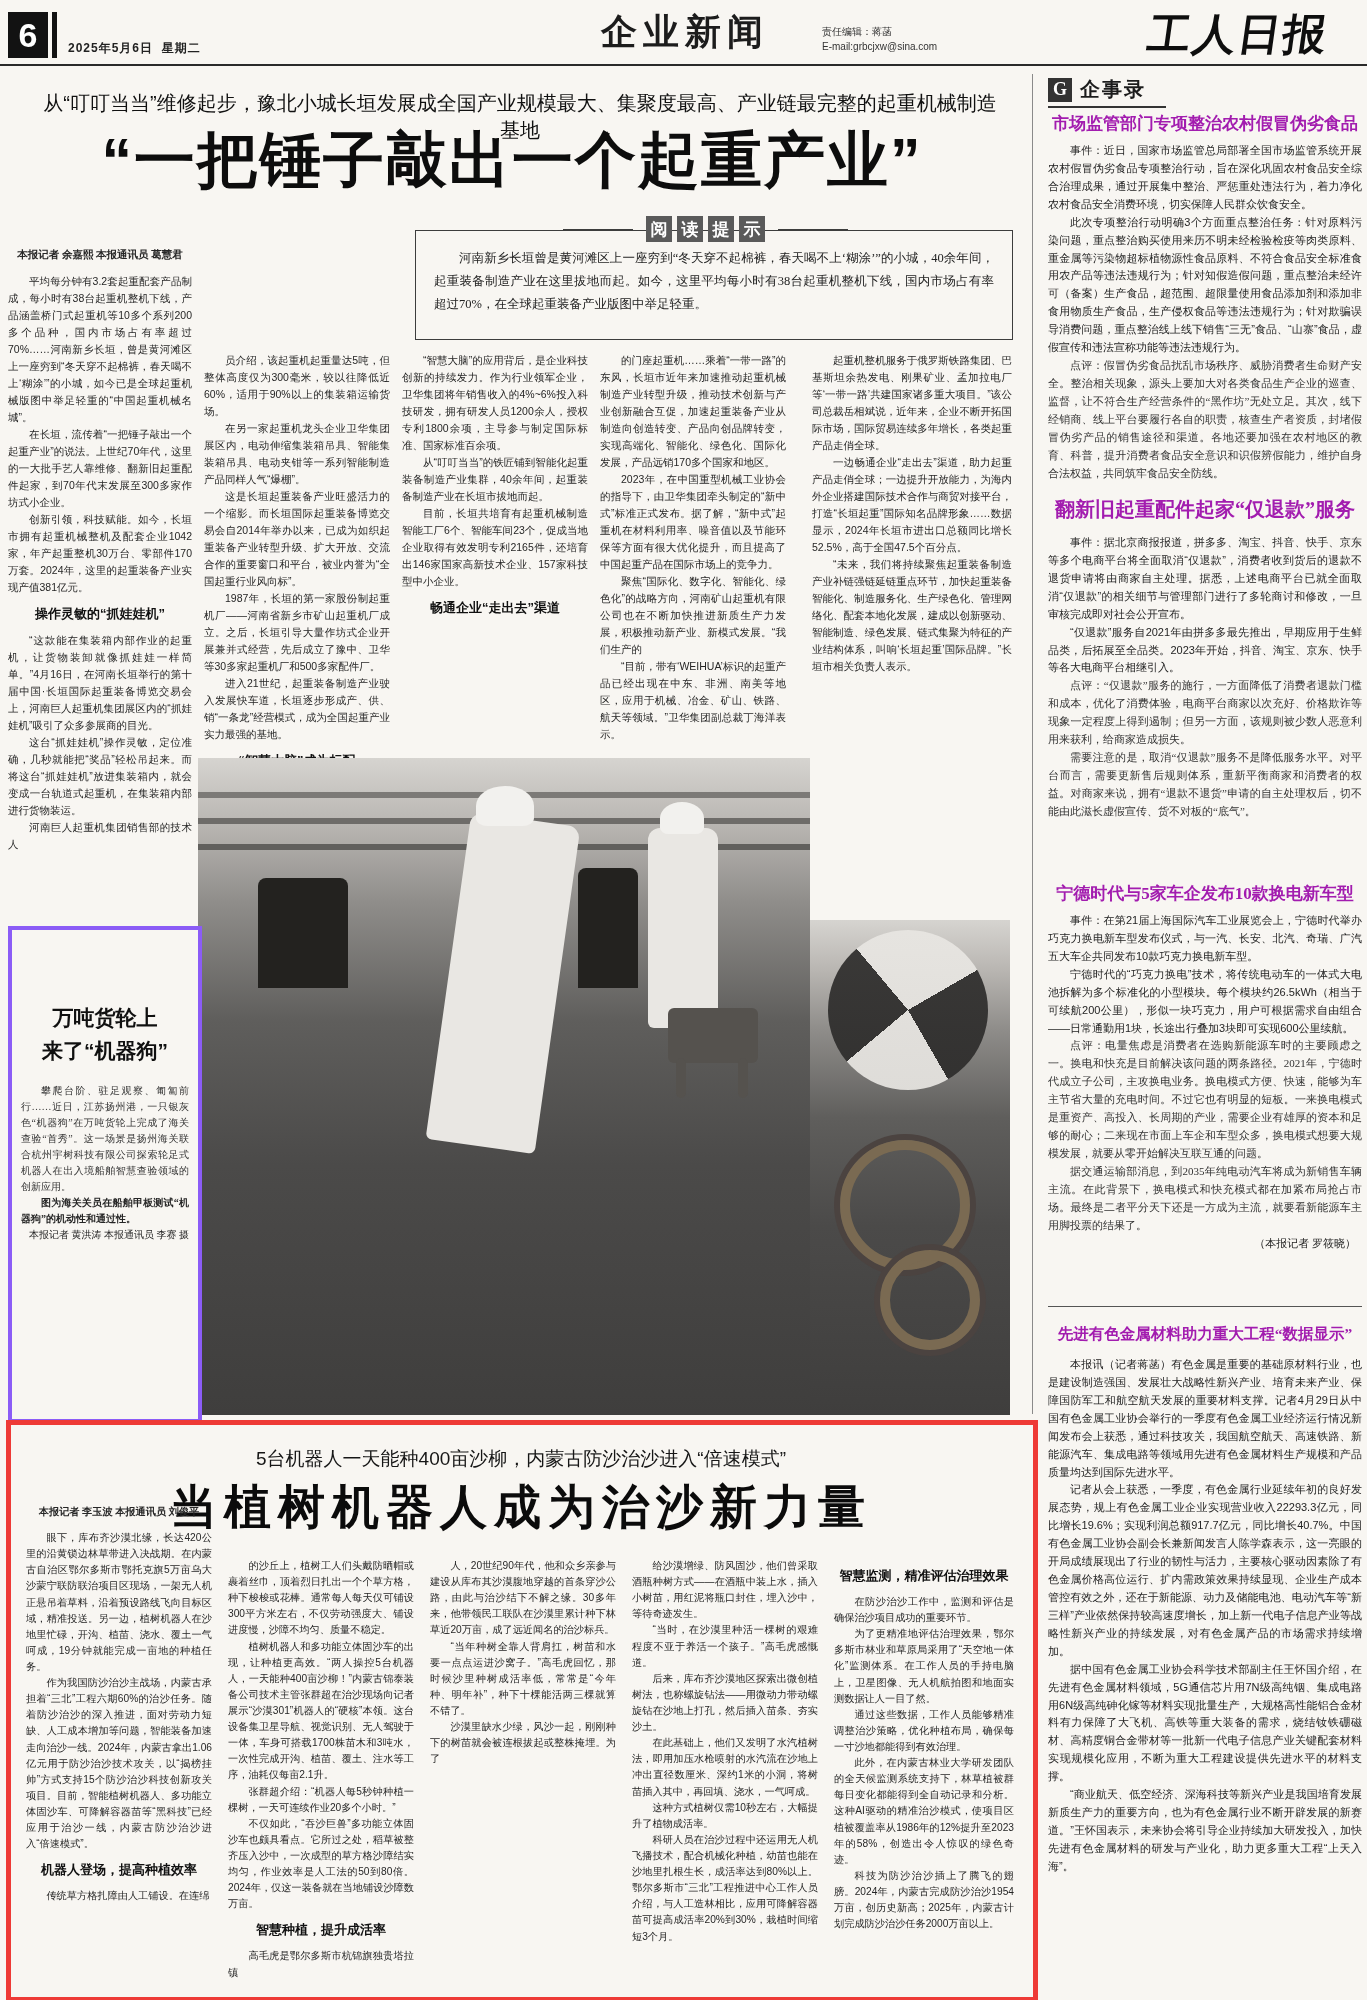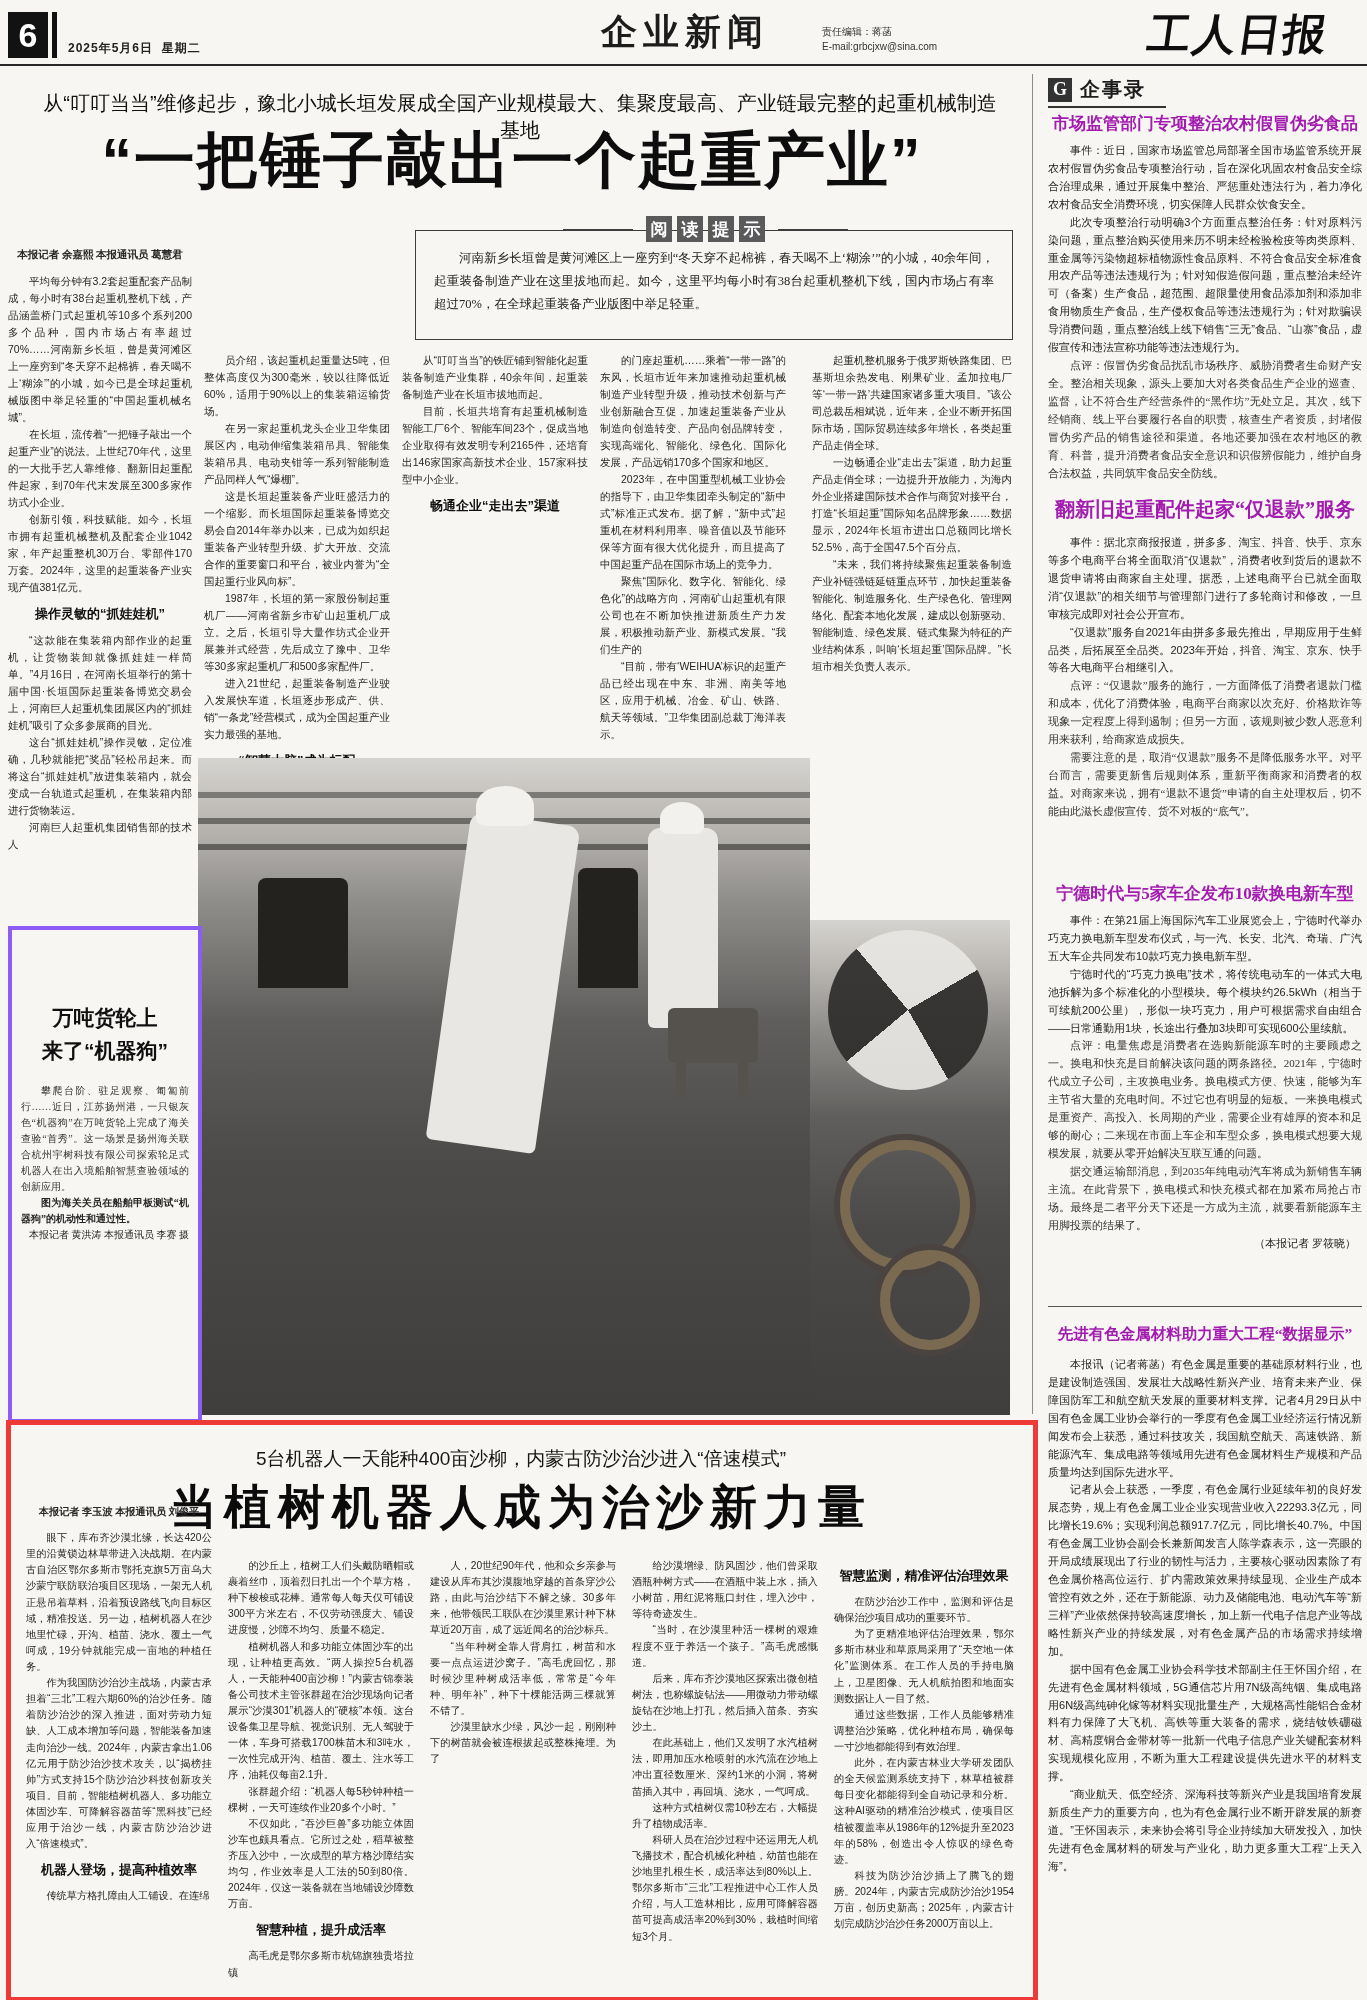--- a/index.html
+++ b/index.html
@@ -118,20 +118,21 @@
     </div>
   <div class="abs col" style="left:204px;top:352px;width:186px;height:406px;">
       <p class="para p">员介绍，该起重机起重量达5吨，但整体高度仅为300毫米，较以往降低近60%，适用于90%以上的集装箱运输货场。</p>
       <p class="para p">在另一家起重机龙头企业卫华集团展区内，电动伸缩集装箱吊具、智能集装箱吊具、电动夹钳等一系列智能制造产品同样人气“爆棚”。</p>
       <p class="para p">这是长垣起重装备产业旺盛活力的一个缩影。而长垣国际起重装备博览交易会自2014年举办以来，已成为如织起重装备产业转型升级、扩大开放、交流合作的重要窗口和平台，被业内誉为“全国起重行业风向标”。</p>
       <p class="para p">1987年，长垣的第一家股份制起重机厂——河南省新乡市矿山起重机厂成立。之后，长垣引导大量作坊式企业开展兼并式经营，先后成立了豫中、卫华等30多家起重机厂和500多家配件厂。</p>
       <p class="para p">进入21世纪，起重装备制造产业驶入发展快车道，长垣逐步形成产、供、销“一条龙”经营模式，成为全国起重产业实力最强的基地。</p>
       <h4 class="sub">“智慧大脑”成为标配</h4>
     </div>
   <div class="abs col" style="left:402px;top:352px;width:186px;height:406px;">
+      <p class="para p">“智慧大脑”的应用背后，是企业科技创新的持续发力。作为行业领军企业，卫华集团将年销售收入的4%~6%投入科技研发，拥有研发人员1200余人，授权专利1800余项，主导参与制定国际标准、国家标准百余项。</p>
       <p class="para p">从“叮叮当当”的铁匠铺到智能化起重装备制造产业集群，40余年间，起重装备制造产业在长垣市拔地而起。</p>
       <p class="para p">目前，长垣共培育有起重机械制造智能工厂6个、智能车间23个，促成当地企业取得有效发明专利2165件，还培育出146家国家高新技术企业、157家科技型中小企业。</p>
       <h4 class="sub">畅通企业“走出去”渠道</h4>
     </div>
   <div class="abs col" style="left:600px;top:352px;width:186px;height:406px;">
       <p class="para p">的门座起重机……乘着“一带一路”的东风，长垣市近年来加速推动起重机械制造产业转型升级，推动技术创新与产业创新融合互促，加速起重装备产业从制造向创造转变、产品向创品牌转变，实现高端化、智能化、绿色化、国际化发展，产品远销170多个国家和地区。</p>
       <p class="para p">2023年，在中国重型机械工业协会的指导下，由卫华集团牵头制定的“新中式”标准正式发布。据了解，“新中式”起重机在材料利用率、噪音值以及节能环保等方面有很大优化提升，而且提高了中国起重产品在国际市场上的竞争力。</p>
       <p class="para p">聚焦“国际化、数字化、智能化、绿色化”的战略方向，河南矿山起重机有限公司也在不断加快推进新质生产力发展，积极推动新产业、新模式发展。“我们生产的</p>
       <p class="para p">“目前，带有‘WEIHUA’标识的起重产品已经出现在中东、非洲、南美等地区，应用于机械、冶金、矿山、铁路、航天等领域。”卫华集团副总裁丁海洋表示。</p>
     </div>

